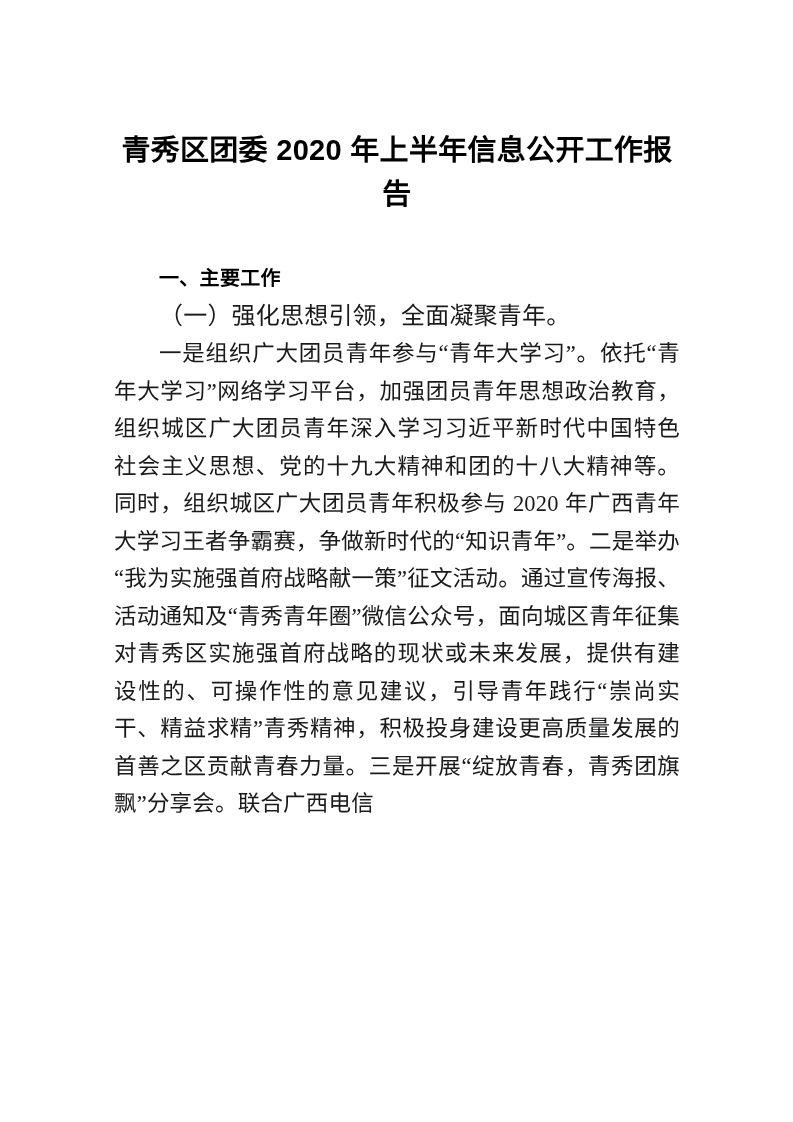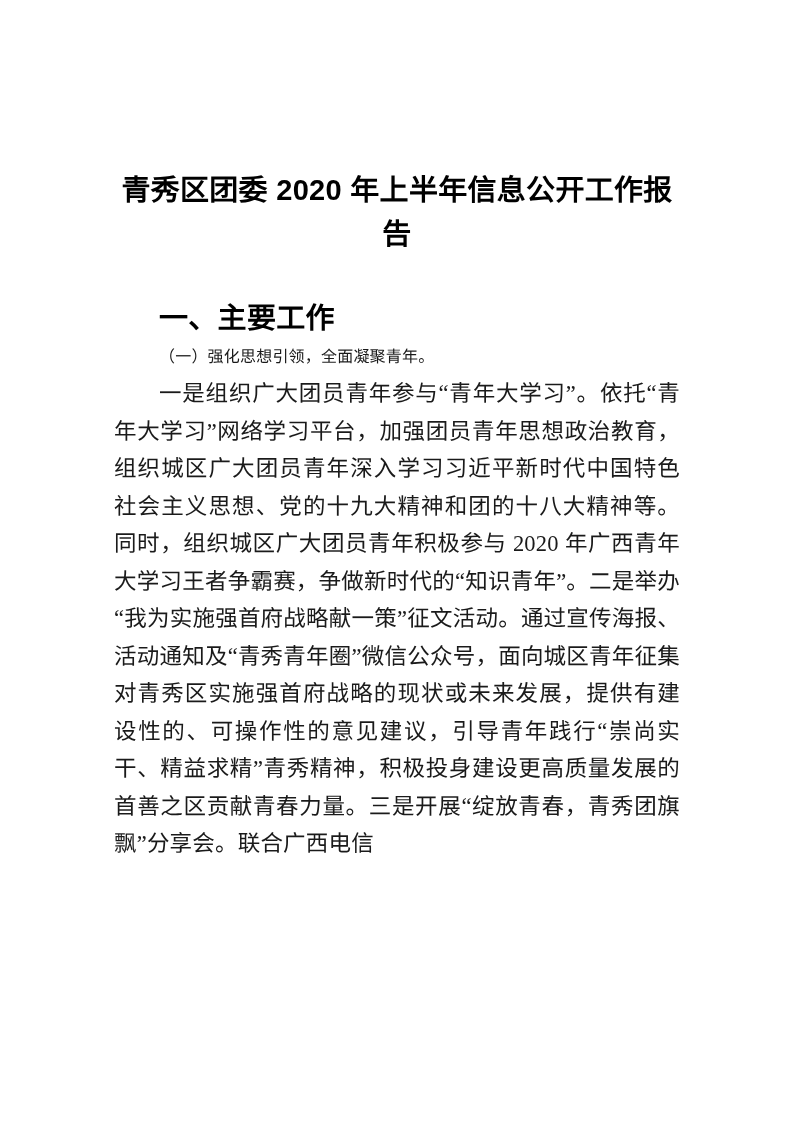--- a/index.html
+++ b/index.html
@@ -14,21 +14,20 @@
     height: 1122px;
     background: #ffffff;
     overflow: hidden;
     box-sizing: border-box;
   }
   .content {
     position: absolute;
     left: 114px;
     top: 128px;
     width: 566px;
-    margin-top: 40px;
   }
   .doc-title {
     font-family: "Liberation Sans", "DejaVu Sans", sans-serif;
     font-weight: bold;
     font-size: 29px;
     line-height: 44px;
     text-align: center;
     color: #000000;
     letter-spacing: 0.3px;
     margin: 0 0 0 0;
@@ -45,30 +44,30 @@
     text-align: justify;
     text-justify: inter-ideograph;
     text-indent: 45px;
     margin: 0;
     word-break: break-all;
     letter-spacing: 0.2px;
   }
   .section-h {
     font-family: "Liberation Sans", "DejaVu Sans", sans-serif;
     font-weight: bold;
-    font-size: 29px;
+    font-size: 20px;
     line-height: 37.5px;
     color: #000000;
     text-indent: 45px;
     margin: 0;
     letter-spacing: 0.3px;
   }
   .sub-h {
     font-family: "Liberation Serif", "DejaVu Serif", serif;
-    font-size: 16px;
+    font-size: 24px;
     line-height: 37.5px;
     color: #1a1a1a;
     text-indent: 45px;
     margin: 0;
     letter-spacing: 0.2px;
     word-break: break-all;
   }
 </style>
 </head>
 <body>

